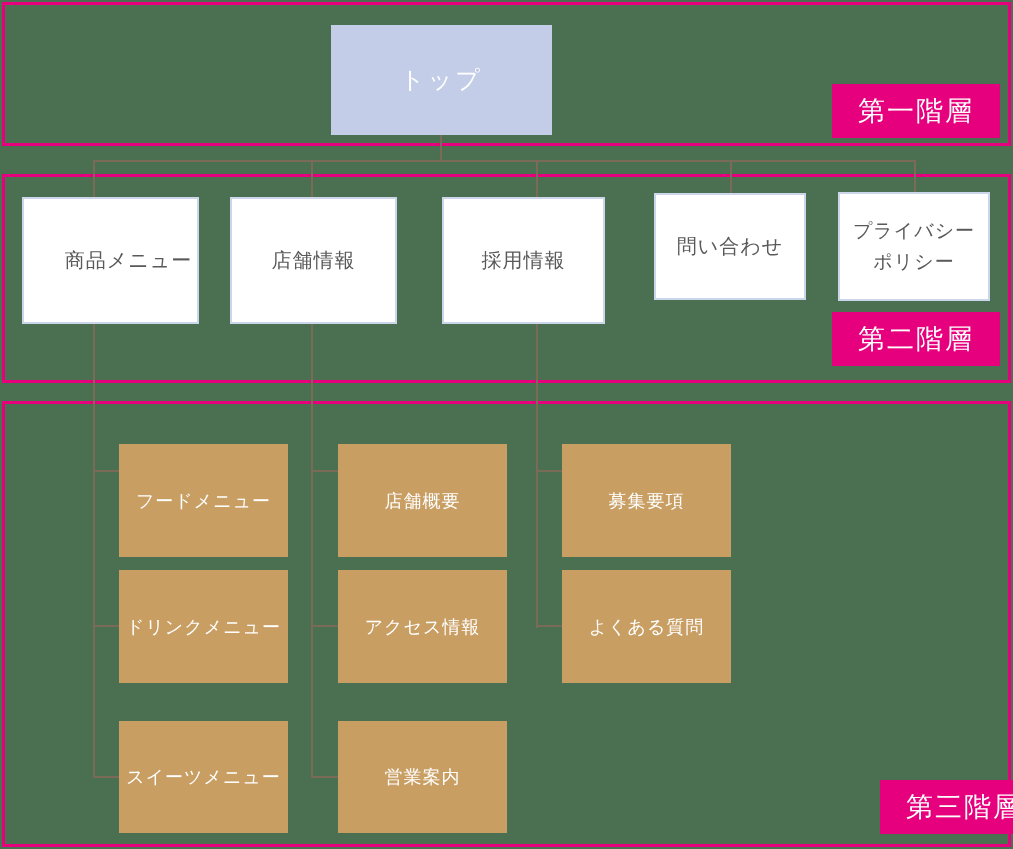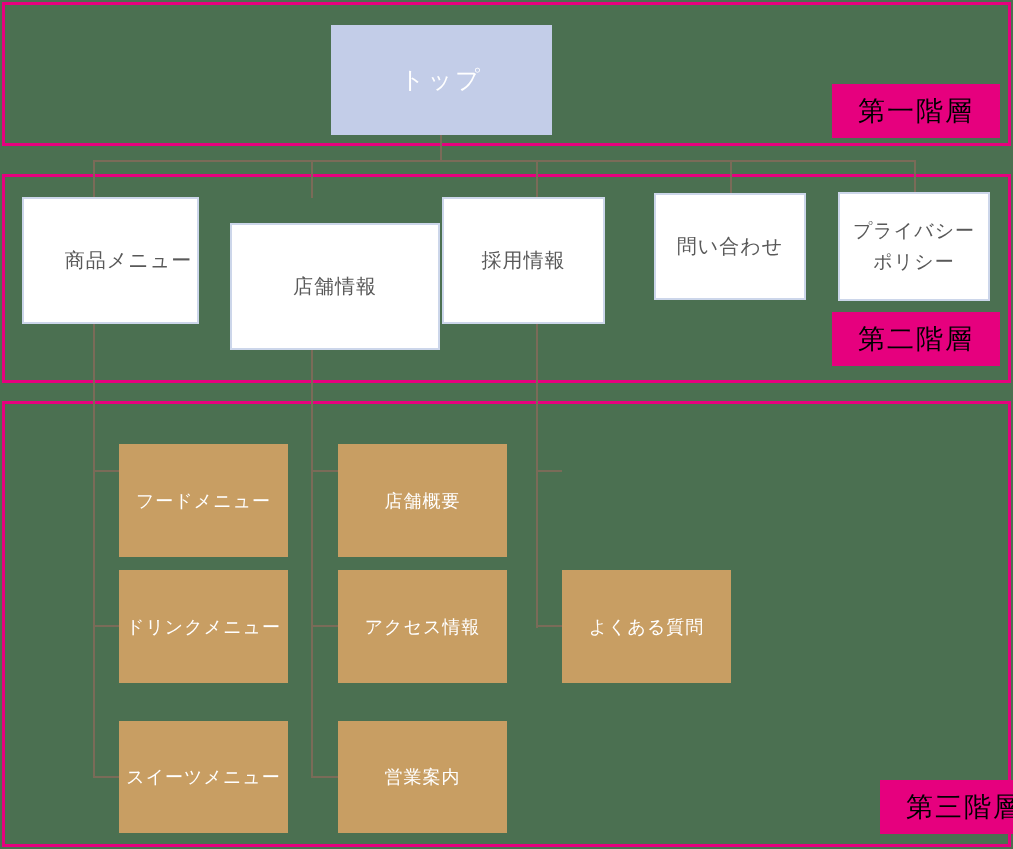--- a/index.html
+++ b/index.html
@@ -6,37 +6,37 @@
   .canvas{
     position:relative;width:1013px;height:849px;background:#4b7051;
     font-family:"Liberation Sans",sans-serif;overflow:hidden;
   }
   .tier{position:absolute;border:3px solid #e6007e;box-sizing:border-box;}
   .tier1{left:2px;top:2px;width:1009px;height:144px;}
   .tier2{left:2px;top:174px;width:1009px;height:209px;}
   .tier3{left:2px;top:401px;width:1009px;height:446px;}
 
   .tier-label{
-    position:absolute;width:168px;height:54px;background:#e6007e;color:#000000;
+    position:absolute;width:168px;height:54px;background:#e6007e;color:#ffffff;
     font-size:27px;letter-spacing:2px;display:flex;align-items:center;justify-content:center;
     z-index:4;
   }
   .tl1{left:832px;top:84px;}
   .tl2{left:832px;top:312px;}
   .tl3{left:880px;top:780px;}
 
   .node{
     position:absolute;box-sizing:border-box;display:flex;align-items:center;justify-content:center;
     text-align:center;white-space:pre-line;z-index:3;letter-spacing:1px;
   }
   .node-top{left:331px;top:25px;width:221px;height:110px;background:#c3cde8;color:#ffffff;font-size:24px;letter-spacing:3px;}
 
   .lv2{background:#ffffff;border:2px solid #ccd6ea;color:#595959;font-size:20px;}
   .lv2-a{left:22px;top:197px;width:177px;height:127px;padding-left:36px;}
-  .lv2-b{left:230px;top:197px;width:210px;height:127px;margin-top:26px;}
+  .lv2-b{left:230px;top:197px;width:167px;height:127px;}
   .lv2-c{left:442px;top:197px;width:163px;height:127px;}
   .lv2-d{left:654px;top:193px;width:152px;height:107px;}
   .lv2-e{left:838px;top:192px;width:152px;height:109px;font-size:19px;line-height:1.6;}
 
   .lv3{background:#c89e63;color:#ffffff;font-size:18px;}
   .c1{left:119px;}.c2{left:338px;}.c3{left:562px;}
   .r1{top:415px;height:113px;margin-top:29px;}
   .r2{top:570px;height:113px;}
   .r3{top:721px;height:112px;}
   .lv3{width:169px;}
@@ -88,15 +88,16 @@
 ポリシー</div>
 
   <div class="node lv3 c1 r1">フードメニュー</div>
   <div class="node lv3 c1 r2">ドリンクメニュー</div>
   <div class="node lv3 c1 r3">スイーツメニュー</div>
 
   <div class="node lv3 c2 r1">店舗概要</div>
   <div class="node lv3 c2 r2">アクセス情報</div>
   <div class="node lv3 c2 r3">営業案内</div>
 
+  <div class="node lv3 c3 r1">募集要項</div>
   <div class="node lv3 c3 r2">よくある質問</div>
 
 </div>
 
 </body></html>

